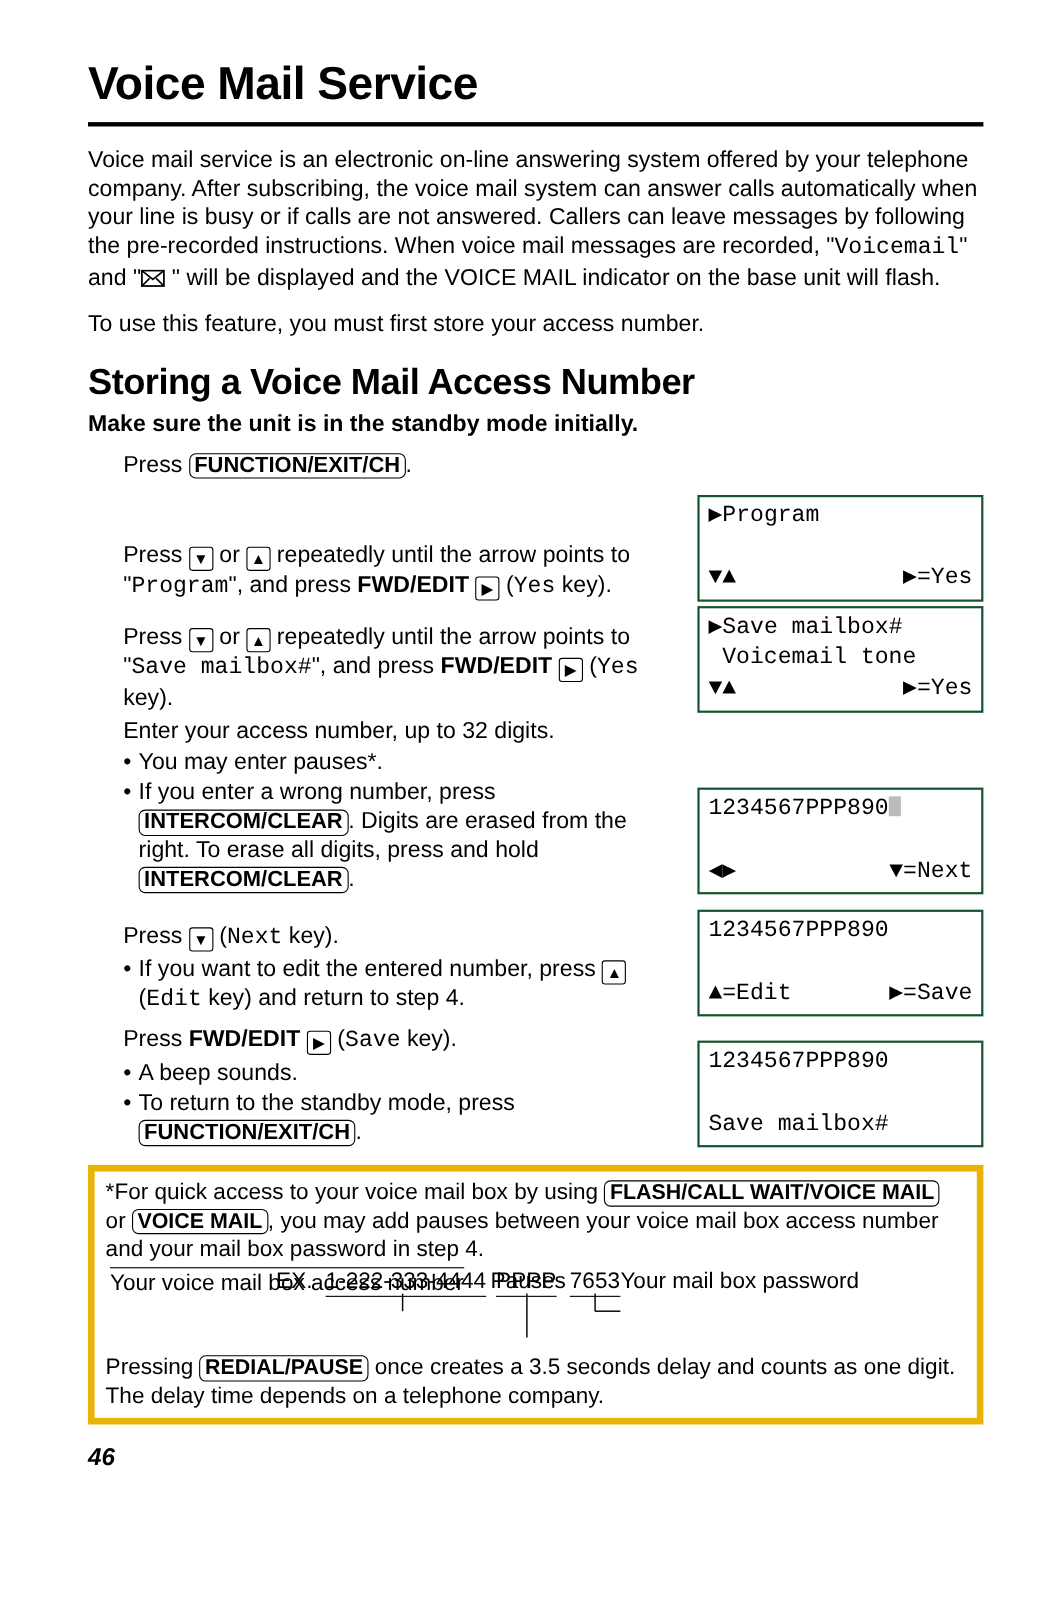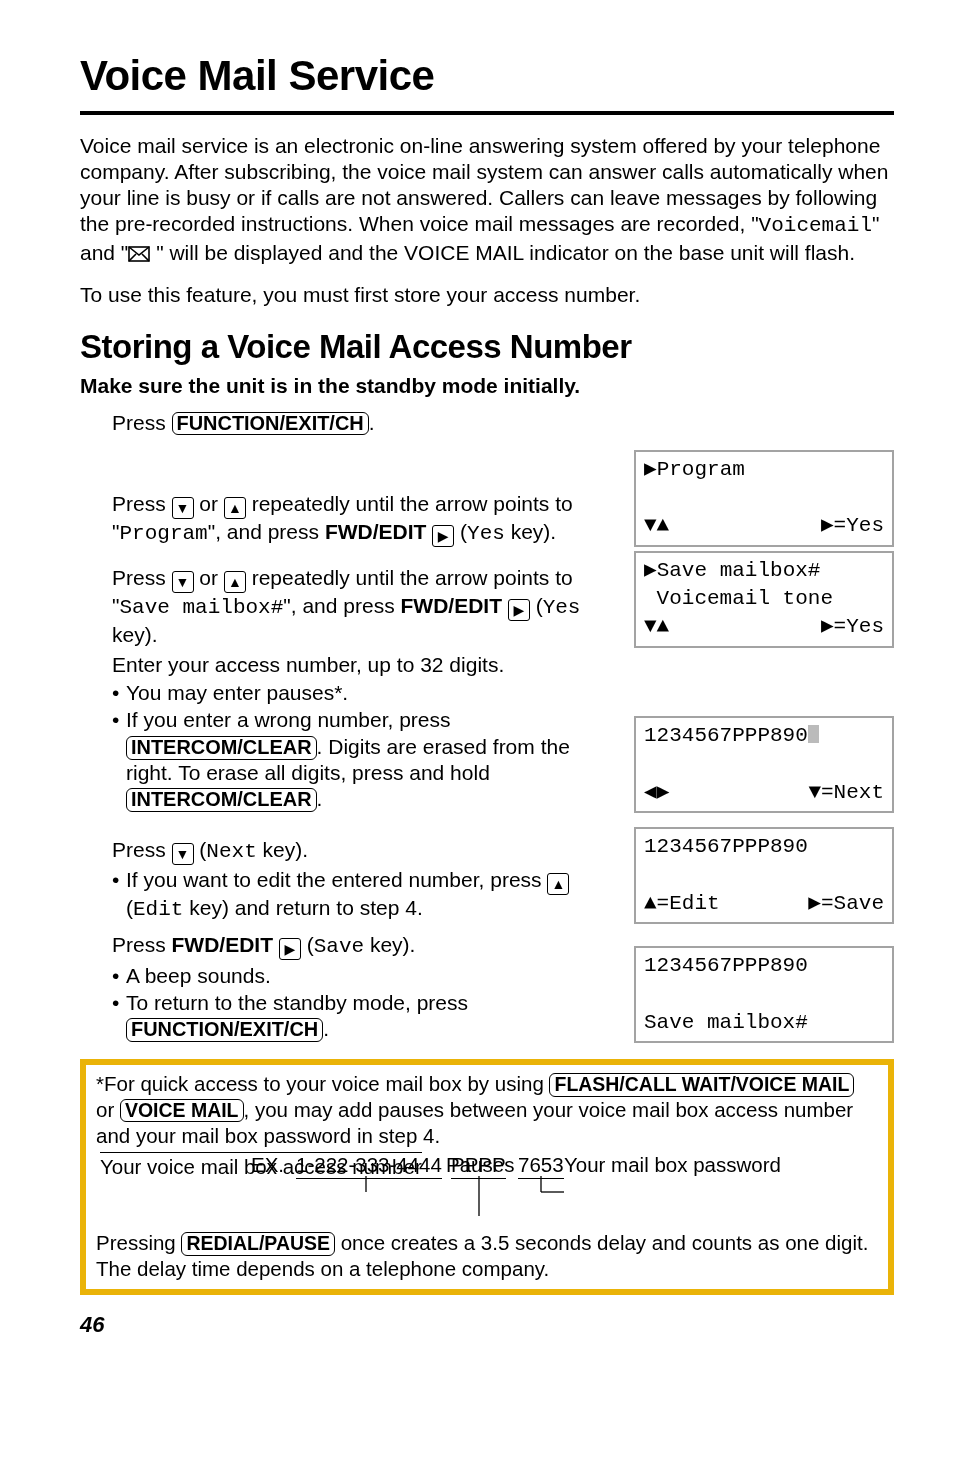--- a/index.html
+++ b/index.html
@@ -50,21 +50,21 @@
     min-width: 0;
   }
   .screens {
     width: 260px;
     flex-shrink: 0;
     display: flex;
     flex-direction: column;
     gap: 10px;
   }
   .screen {
-    border: 2px solid #a3a3a3;
+    border: 2px solid #14532d;
     padding: 4px 8px;
     font-family: "Courier New", Courier, monospace;
     font-size: 21px;
     line-height: 1.35;
     white-space: pre;
   }
   .screen .r {
     display: flex;
     justify-content: space-between;
   }

